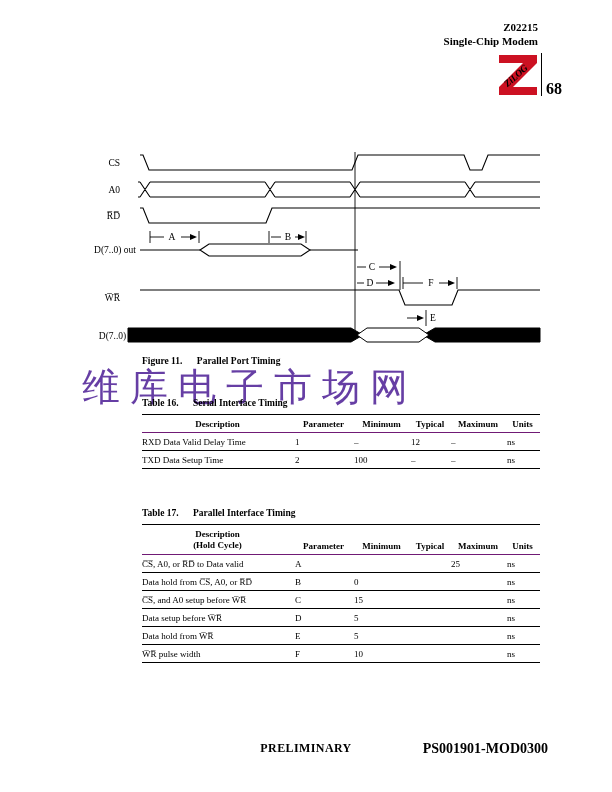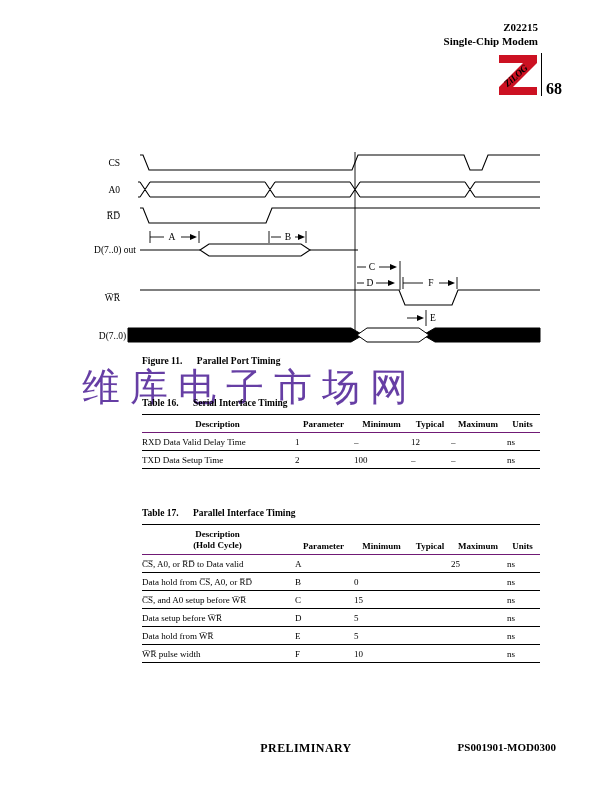--- a/index.html
+++ b/index.html
@@ -37,21 +37,21 @@
     border-bottom:1px solid #701a75;padding:4px 2px 3px 0;
   }
   table.spec td{
     text-align:left;vertical-align:top;
     border-bottom:0.8px solid #000;padding:4px 2px 3px 0;
   }
   table.spec tr:last-child td{border-bottom:none;}
   th .hdr2line div{line-height:11px;}
   
   .footer-center{position:absolute;left:0;right:0;top:741px;text-align:center;font-weight:bold;font-size:12px;letter-spacing:.4px;}
-  .footer-right{position:absolute;right:56px;top:741px;font-weight:bold;font-size:11px;}
+  .footer-right{position:absolute;right:64px;top:741px;font-weight:bold;font-size:14px;}
   
   svg text{font-family:"Liberation Serif","DejaVu Serif",serif;font-size:9.5px;fill:#000;stroke:none;}
 </style>
 </head>
 <body>
 
 <div class="page">
 
   <div class="hdr-text doc-number">Z02215</div>
   <div class="hdr-text doc-title">Single-Chip Modem</div>

